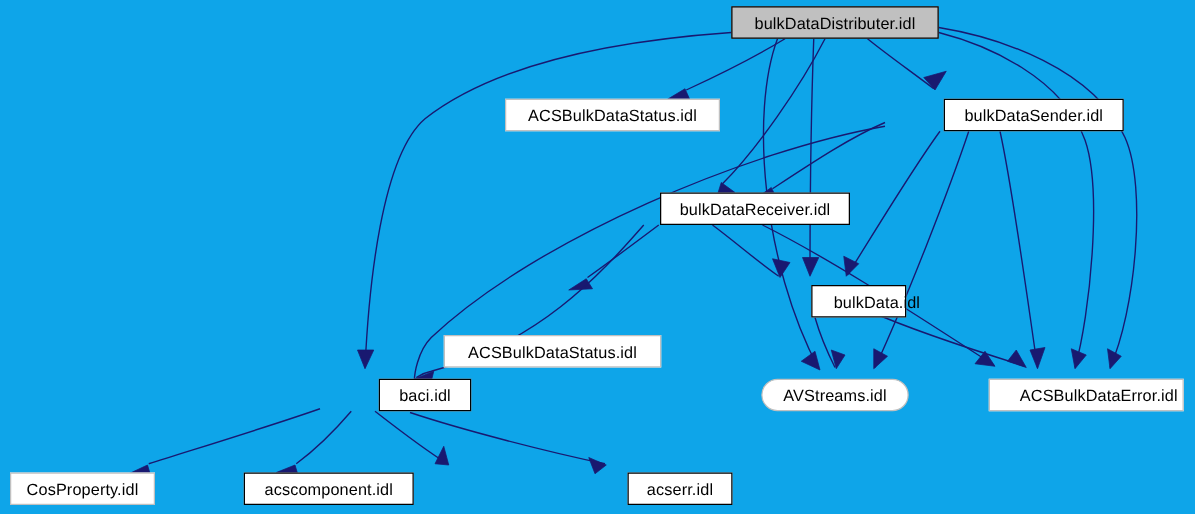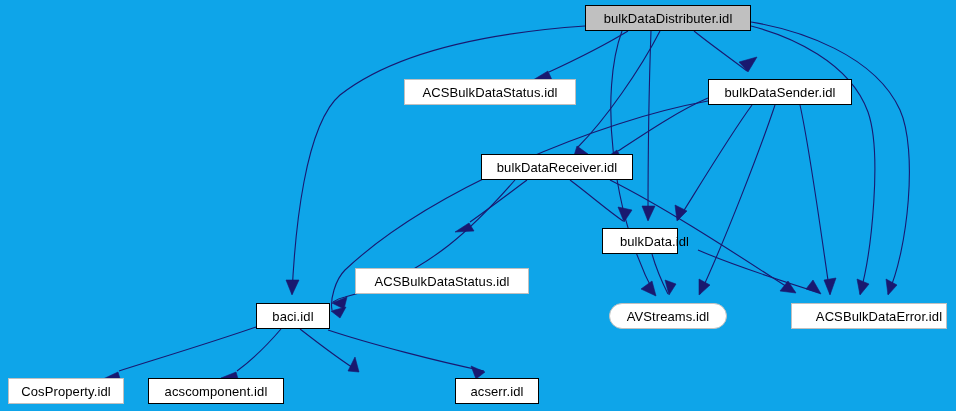--- a/index.html
+++ b/index.html
@@ -42,20 +42,21 @@
     background: #ffffff;
     border: 1px solid #c0c0c0;
     color: #000000;
     font-size: 13px;
     line-height: 1;
     white-space: nowrap;
     letter-spacing: 0.1px;
   }
   .gnode.strong {
     border: 1px solid #000000;
+    margin-left: 47px;
   }
   .gnode.root {
     background: #c0c0c0;
     border: 1px solid #000000;
   }
   .gnode .label {
     pointer-events: none;
   }
 </style>
 </head>

